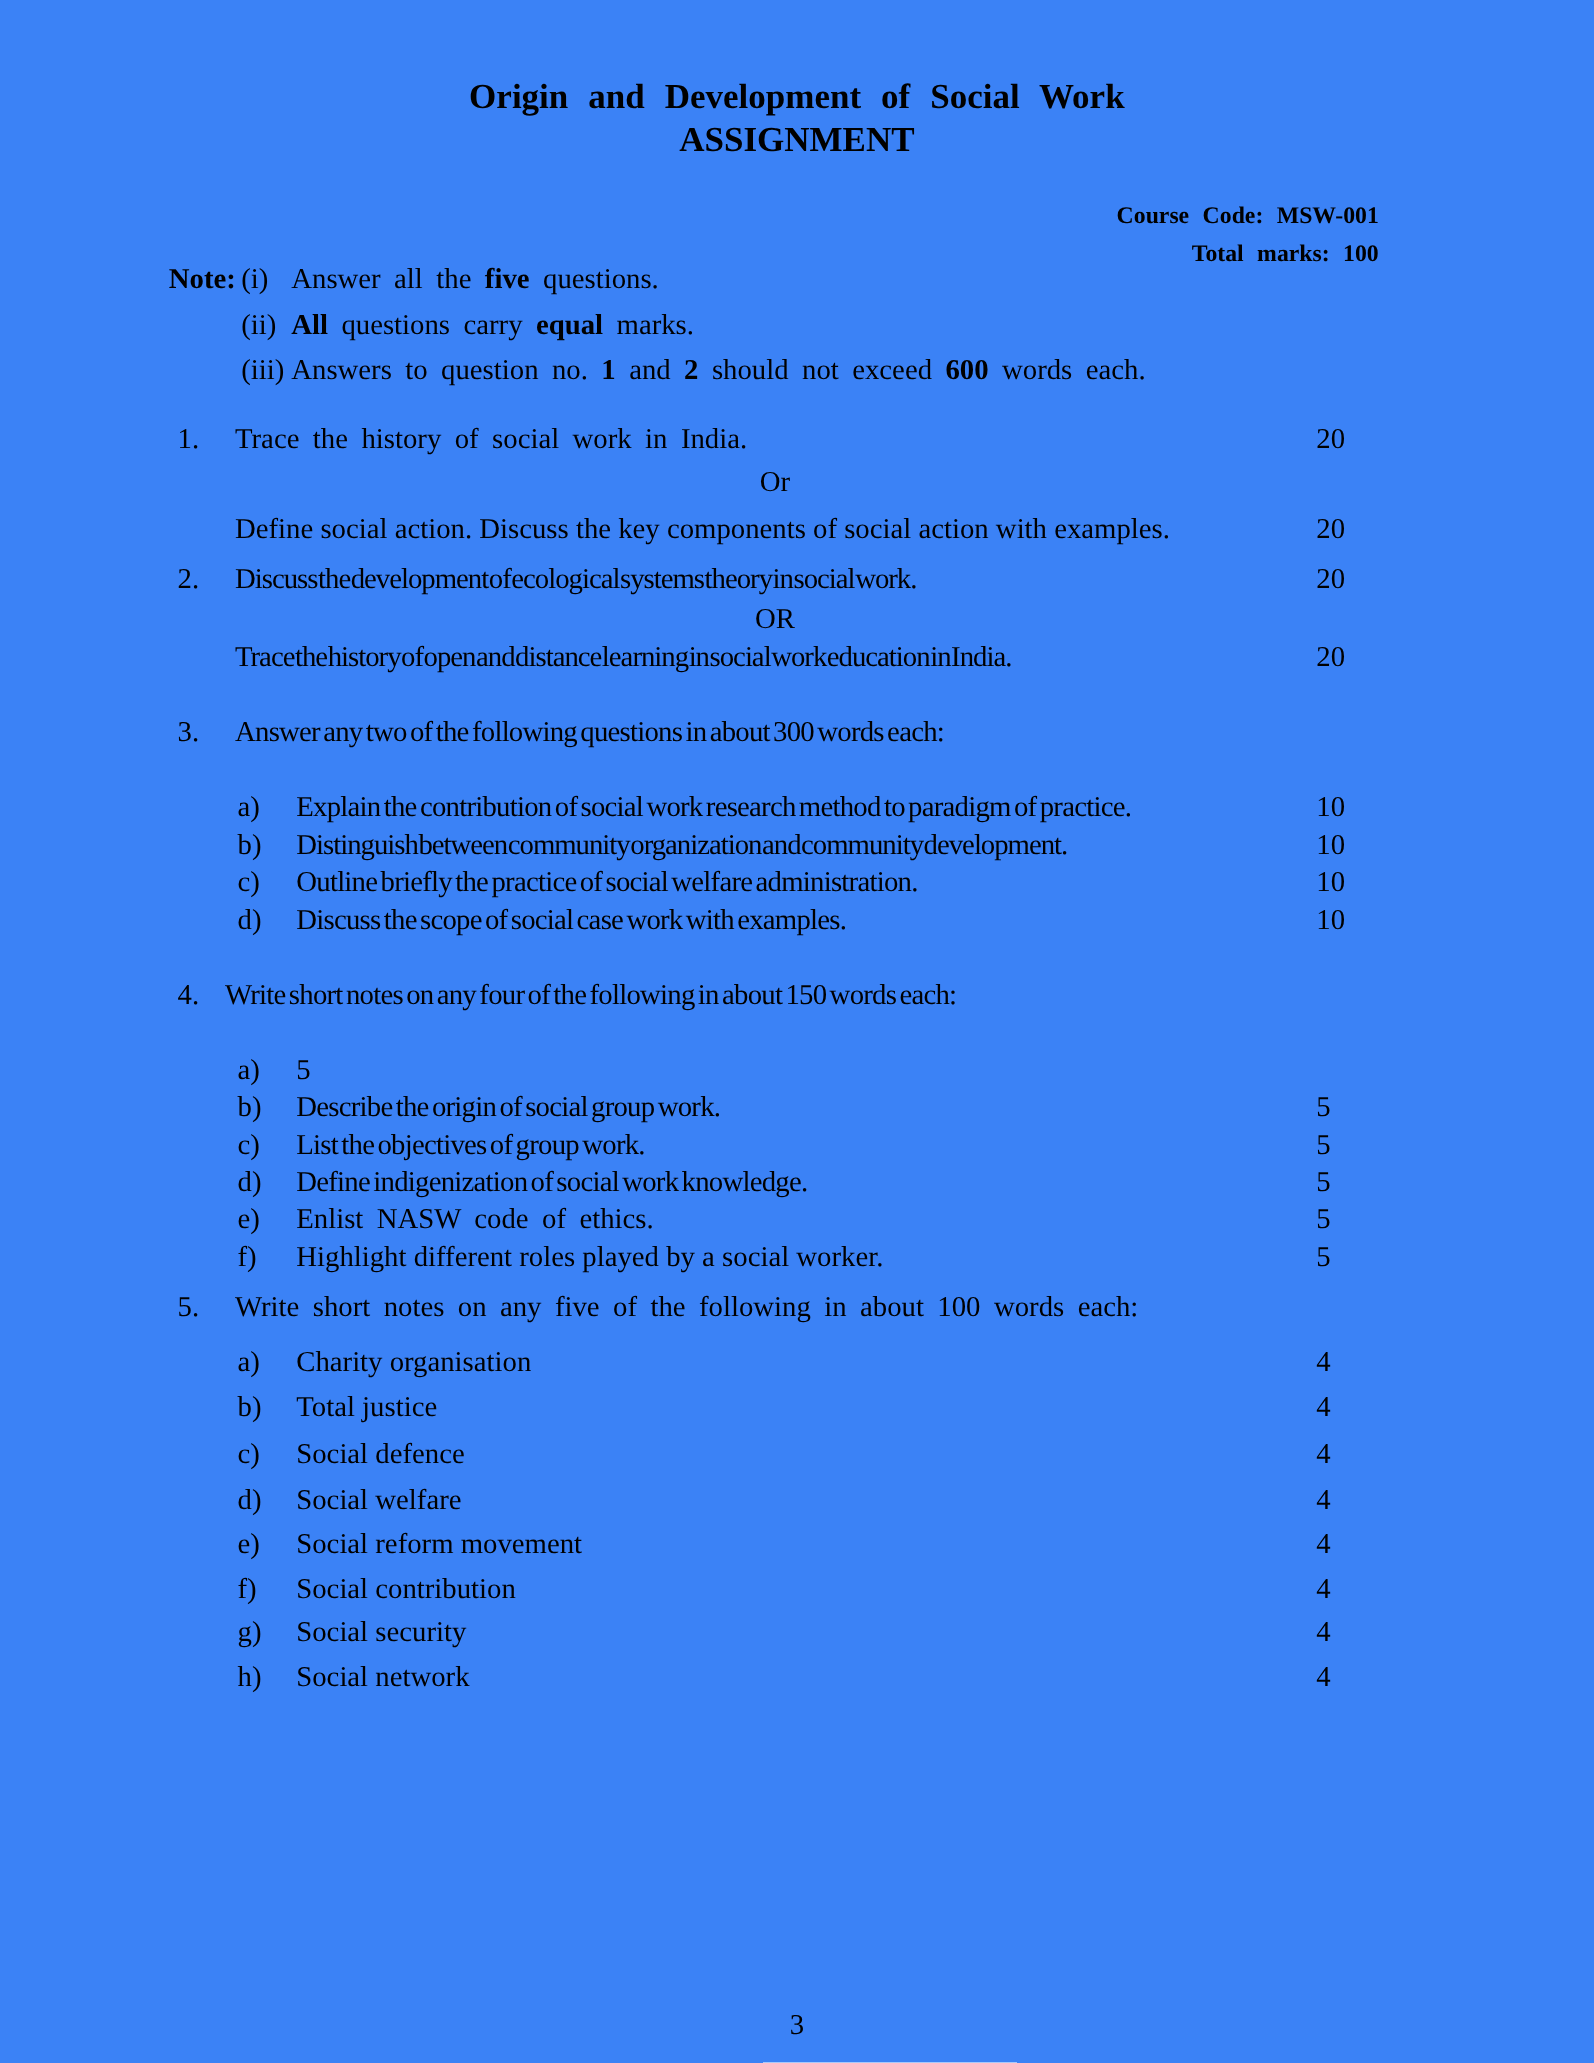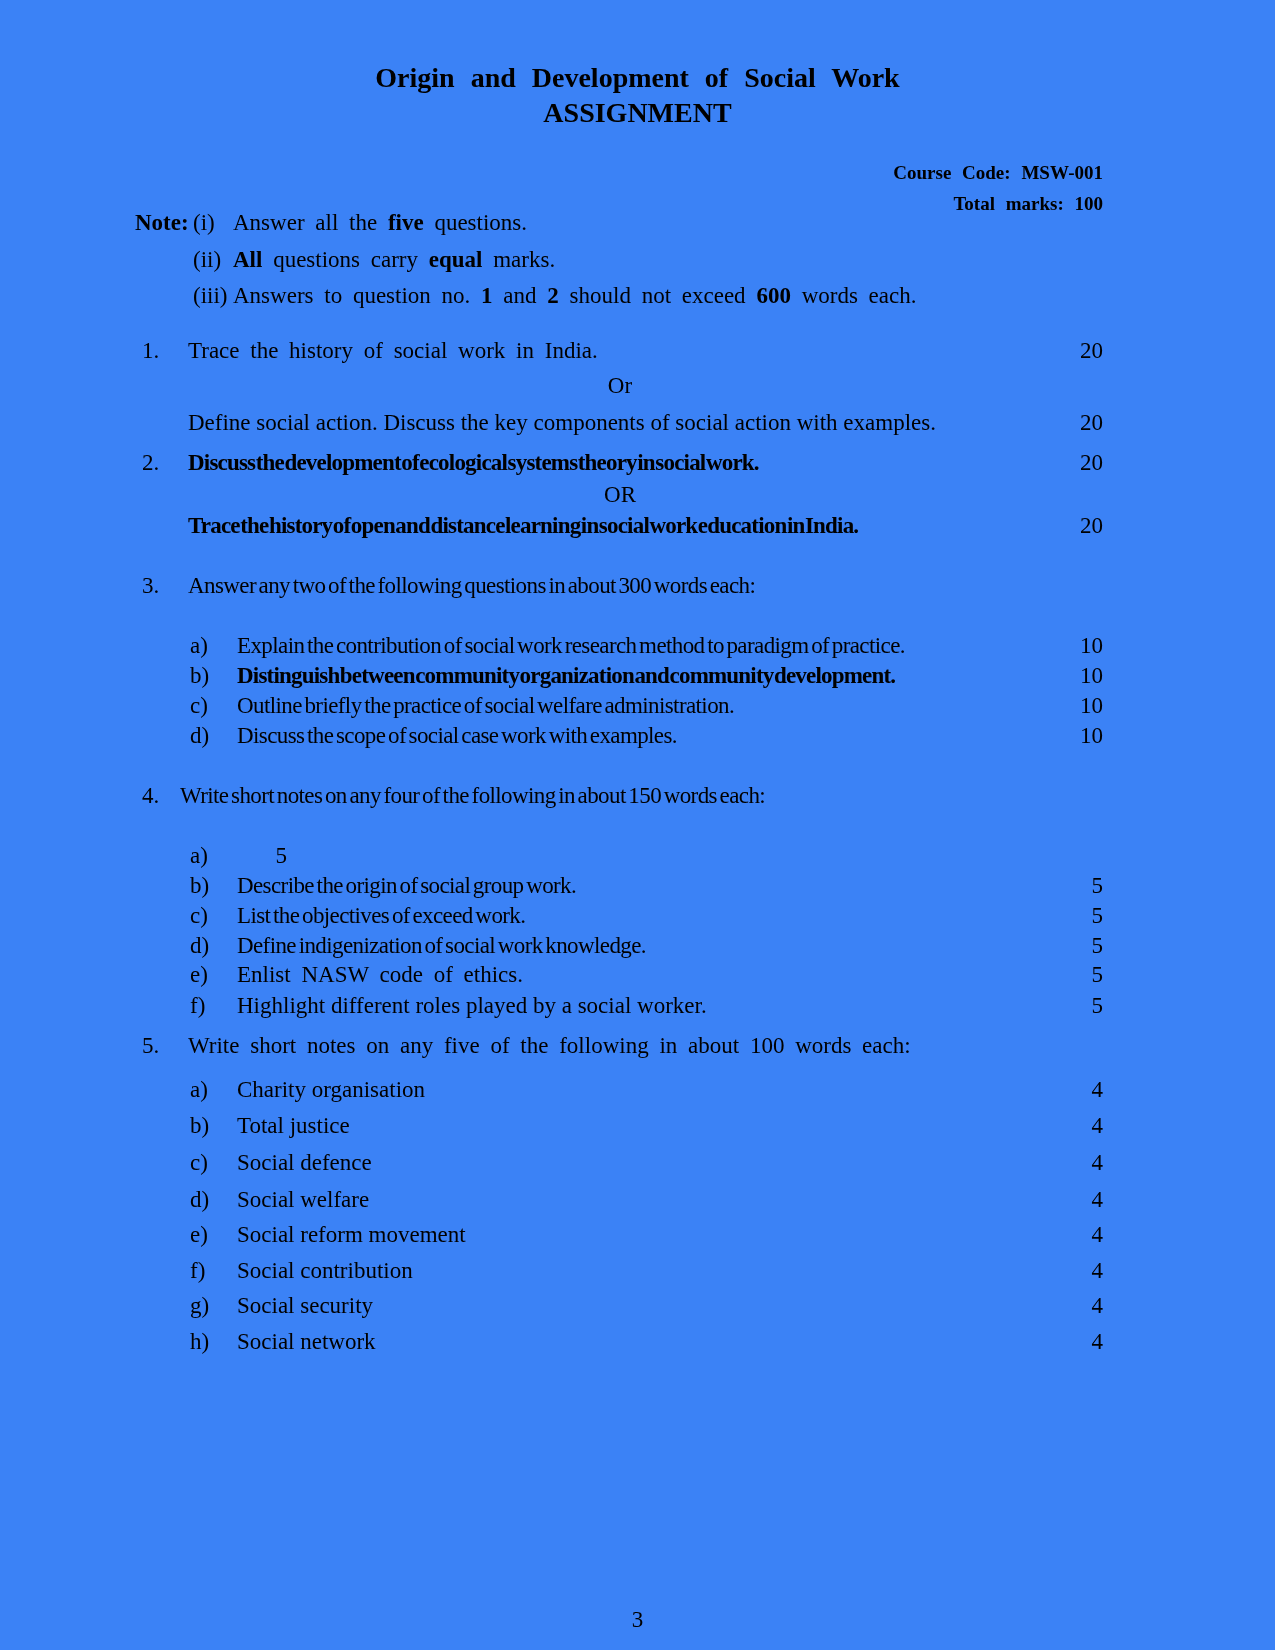--- a/index.html
+++ b/index.html
@@ -38,31 +38,31 @@
   .note-label { width: 58px; flex: none; font-weight: bold; }
   .note-num { width: 40px; flex: none; white-space: nowrap; }
   .note-text { flex: 1; white-space: nowrap; }
   .row {
     position: absolute; left: 142px; right: 172px;
     display: flex; align-items: flex-start;
     font-size: 23px; line-height: 28px;
   }
   .numcol { width: 46px; flex: none; }
   .textcol { flex: 1; white-space: nowrap; }
-  .markscol { width: 50px; flex: none; text-align: right; }
+  .markscol { width: 50px; flex: none; text-align: left; }
   .subrow { left: 190px; }
   .subrow .numcol { width: 47px; }
   .center-or {
     position: absolute; left: 190px; right: 225px;
     text-align: center;
     font-size: 23px; line-height: 28px;
   }
   .wide  { word-spacing: 5px; }
   .cond  { letter-spacing: -0.6px; word-spacing: -2.5px; }
-  .cond2 { letter-spacing: -0.8px; word-spacing: -4.5px; font-weight: bold; }
+  .cond2 { letter-spacing: -0.8px; word-spacing: -4.5px; }
   .pagenum {
     position: absolute; left: 0; right: 0;
     text-align: center;
     font-size: 23px; line-height: 28px;
   }
   b { font-weight: bold; }
 </style>
 </head>
 <body>
 
@@ -148,21 +148,21 @@
     <span class="numcol">a)</span>
     <span class="markscol">5</span>
   </div>
   <div class="row subrow" style="top:872px">
     <span class="numcol">b)</span>
     <span class="textcol cond">Describe the origin of social group work.</span>
     <span class="markscol">5</span>
   </div>
   <div class="row subrow" style="top:902px">
     <span class="numcol">c)</span>
-    <span class="textcol cond">List the objectives of exceed work.</span>
+    <span class="textcol cond">List the objectives of group work.</span>
     <span class="markscol">5</span>
   </div>
   <div class="row subrow" style="top:932px">
     <span class="numcol">d)</span>
     <span class="textcol cond">Define indigenization of social work knowledge.</span>
     <span class="markscol">5</span>
   </div>
   <div class="row subrow" style="top:961px">
     <span class="numcol">e)</span>
     <span class="textcol wide">Enlist NASW code of ethics.</span>

